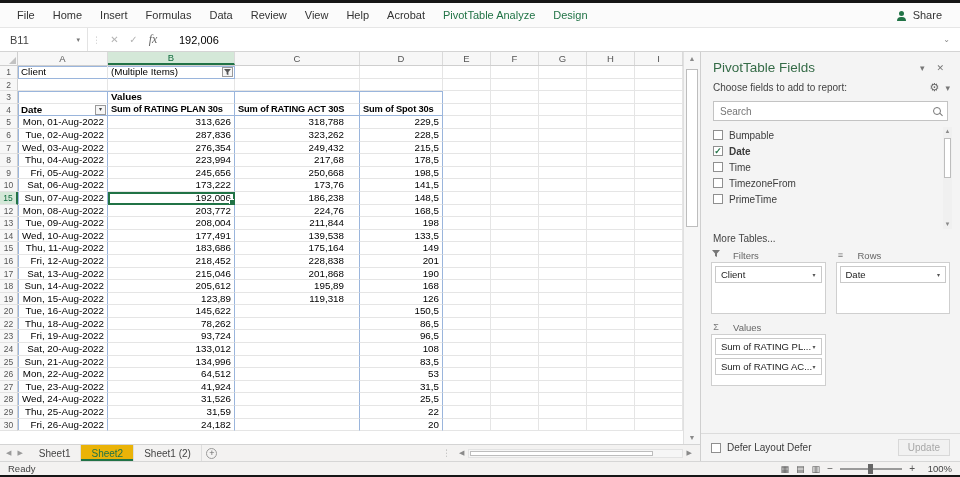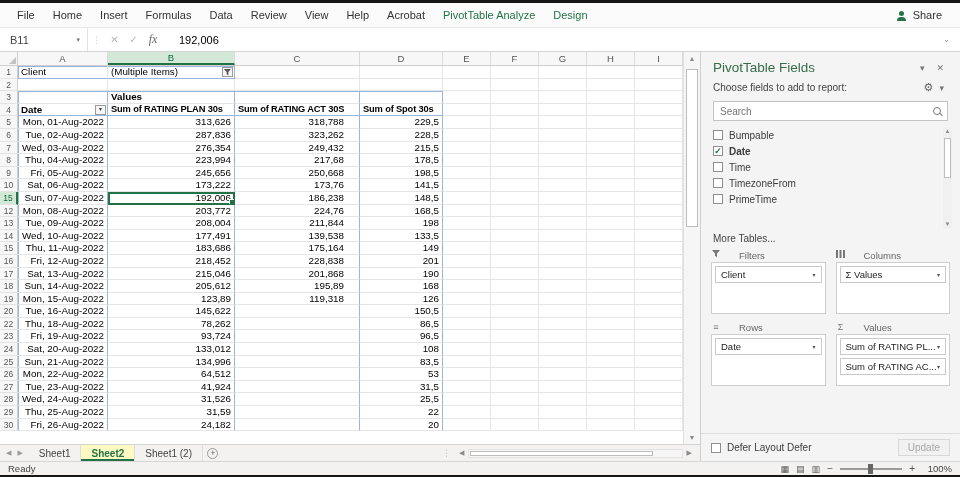--- a/index.html
+++ b/index.html
@@ -60,56 +60,56 @@
   .vscroll{width:17px;background:#f6f6f6;border-left:1px solid #e0e0e0;display:flex;flex-direction:column;align-items:stretch;}
   .vs-arrow{height:13px;font-size:7px;color:#8a8a8a;text-align:center;line-height:13px;}
   .vs-track{flex:1;position:relative;}
   .vs-thumb{position:absolute;left:2px;right:2px;top:4px;height:158px;background:#fff;border:1px solid #bdbdbd;}
 
   
   .tab-bar{height:17px;border-top:1px solid #d4d4d4;background:#f3f2f1;display:flex;align-items:stretch;font-size:10px;color:#444;}
   .tnav{display:flex;align-items:center;gap:6px;padding:0 6px;color:#9a9a9a;font-size:7px;}
   .stabs{display:flex;align-items:stretch;}
   .stab{padding:0 10px;display:flex;align-items:center;border-right:1px solid #ddd;cursor:default;white-space:nowrap;}
-  .stab.active{background:#fef9c3;color:#217346;font-weight:bold;box-shadow:inset 0 -2px 0 #217346;}
+  .stab.active{background:#eab308;color:#217346;font-weight:normal;box-shadow:inset 0 -2px 0 #217346;}
   .addsheet{width:20px;display:flex;align-items:center;justify-content:center;}
   .addsheet span{width:11px;height:11px;border:1px solid #9a9a9a;border-radius:50%;font-size:9px;line-height:9px;text-align:center;color:#666;}
   .hscroll{margin-left:auto;width:262px;display:flex;align-items:center;padding-right:4px;}
   .hs-div{color:#b5b5b5;font-size:9px;padding:0 4px;}
   .hs-arrow{font-size:7px;color:#8a8a8a;padding:0 4px;}
   .hs-track{flex:1;height:9px;background:#f6f6f6;border:1px solid #e2e2e2;position:relative;}
   .hs-thumb{position:absolute;left:1px;top:1px;bottom:1px;width:86%;background:#fff;border:1px solid #bdbdbd;}
 
   
   .pane{width:260px;background:#f4f4f4;border-left:1px solid #cfcfcf;display:flex;flex-direction:column;font-size:10px;color:#3c3c3c;}
   .pane-head{display:flex;align-items:center;padding:8px 10px 2px 12px;}
   .pane-title{font-size:13.5px;color:#356b47;flex:1;}
   .pane-hic{color:#777;padding:0 6px;font-size:9px;}
-  .choose-row{display:flex;align-items:center;padding:4px 10px 2px 12px;}
+  .choose-row{display:flex;align-items:center;padding:4px 4px 2px 12px;}
   .choose-lbl{flex:1;font-size:10px;color:#444;}
   .gear{color:#666;font-size:11px;}
   .searchbox{margin:5px 12px 4px 12px;height:20px;background:#fff;border:1px solid #c3c3c3;display:flex;align-items:center;padding:0 6px;}
   .searchbox input{flex:1;border:none;outline:none;font-size:10px;font-family:"Liberation Sans",sans-serif;color:#333;background:transparent;}
   .mag{width:8px;height:8px;border:1.4px solid #777;border-radius:50%;position:relative;margin-left:4px;flex:none;}
   .mag::after{content:'';position:absolute;width:4px;height:1.4px;background:#777;transform:rotate(45deg);right:-3px;bottom:-1px;}
   .fields-wrap{position:relative;margin:2px 12px 0 12px;height:102px;}
   .field-item{display:flex;align-items:center;gap:6px;height:16px;}
   .cb{width:10px;height:10px;border:1px solid #8f8f8f;background:#fff;font-size:9px;line-height:9px;text-align:center;color:#333;flex:none;}
   .cb.on{color:#217346;font-weight:bold;}
   .fl-label{font-size:10px;color:#3c3c3c;}
   .fl-label.bold{font-weight:bold;}
   .list-scroll{position:absolute;right:-4px;top:0;bottom:0;width:9px;background:#f0f0f0;display:flex;flex-direction:column;}
   .ls-arrow{height:9px;font-size:6px;color:#8a8a8a;text-align:center;line-height:9px;}
   .ls-track{flex:1;position:relative;}
   .ls-thumb{position:absolute;left:1px;right:1px;top:2px;height:40px;background:#fff;border:1px solid #bdbdbd;}
   .more-tables{padding:4px 12px 2px 12px;color:#444;}
   .drag-label{padding:9px 12px 3px 12px;color:#666;}
   .areas{padding:2px 10px 0 10px;display:grid;grid-template-columns:1fr 1fr;gap:6px 10px;}
   .area{display:flex;flex-direction:column;}
-  .area-head{display:flex;align-items:center;gap:18px;color:#666;font-size:9.5px;height:14px;}
+  .area-head{display:flex;align-items:center;gap:12px;color:#666;font-size:9.5px;height:14px;}
   .ah-ic{color:#777;font-size:9px;width:10px;text-align:center;}
   .area-box{background:#fff;border:1px solid #cfcfcf;height:52px;padding:3px;}
   .chip{height:17px;border:1px solid #c9c9c9;background:#fff;display:flex;justify-content:space-between;align-items:center;padding:0 5px;font-size:9.5px;margin-bottom:3px;color:#222;white-space:nowrap;overflow:hidden;}
   .chip .dd7{font-size:6px;color:#555;}
   .pane-footer{margin-top:auto;border-top:1px solid #dcdcdc;display:flex;align-items:center;padding:5px 10px;gap:6px;}
   .update-btn{margin-left:auto;color:#a8a8a8;border:1px solid #d8d8d8;background:#f1f1f1;padding:2px 9px;font-size:10px;}
 
   
   .statusbar{height:14px;background:#f3f2f1;border-top:1px solid #d6d6d6;display:flex;align-items:center;font-size:9.5px;color:#444;}
   .ready{padding-left:8px;}
@@ -616,36 +616,20 @@
         <div class="area">
           <div class="area-head">
             <span class="ah-ic"><svg width="8" height="8" viewBox="0 0 8 8">
                   <path d="M0 0h8L5 3.5V7L3 6V3.5z" fill="#777"></path>
                 </svg></span>
             <span>Filters</span>
           </div>
           <div class="area-box">
               <div class="chip">
                 <span class="chip-label">Client</span>
-                <span class="dd7">▾</span>
-              </div>
-            </div>
-        </div>
-        <div class="area">
-          <div class="area-head">
-            <span class="ah-ic"><svg width="9" height="8" viewBox="0 0 9 8">
-                  <rect x="0" y="0" width="2" height="8" fill="#777"></rect>
-                  <rect x="3.5" y="0" width="2" height="8" fill="#777"></rect>
-                  <rect x="7" y="0" width="2" height="8" fill="#777"></rect>
-                </svg></span>
-            <span>Columns</span>
-          </div>
-          <div class="area-box">
-              <div class="chip">
-                <span class="chip-label">Σ Values</span>
                 <span class="dd7">▾</span>
               </div>
             </div>
         </div>
         <div class="area">
           <div class="area-head">
             <span class="ah-ic">≡</span>
             <span>Rows</span>
           </div>
           <div class="area-box">

